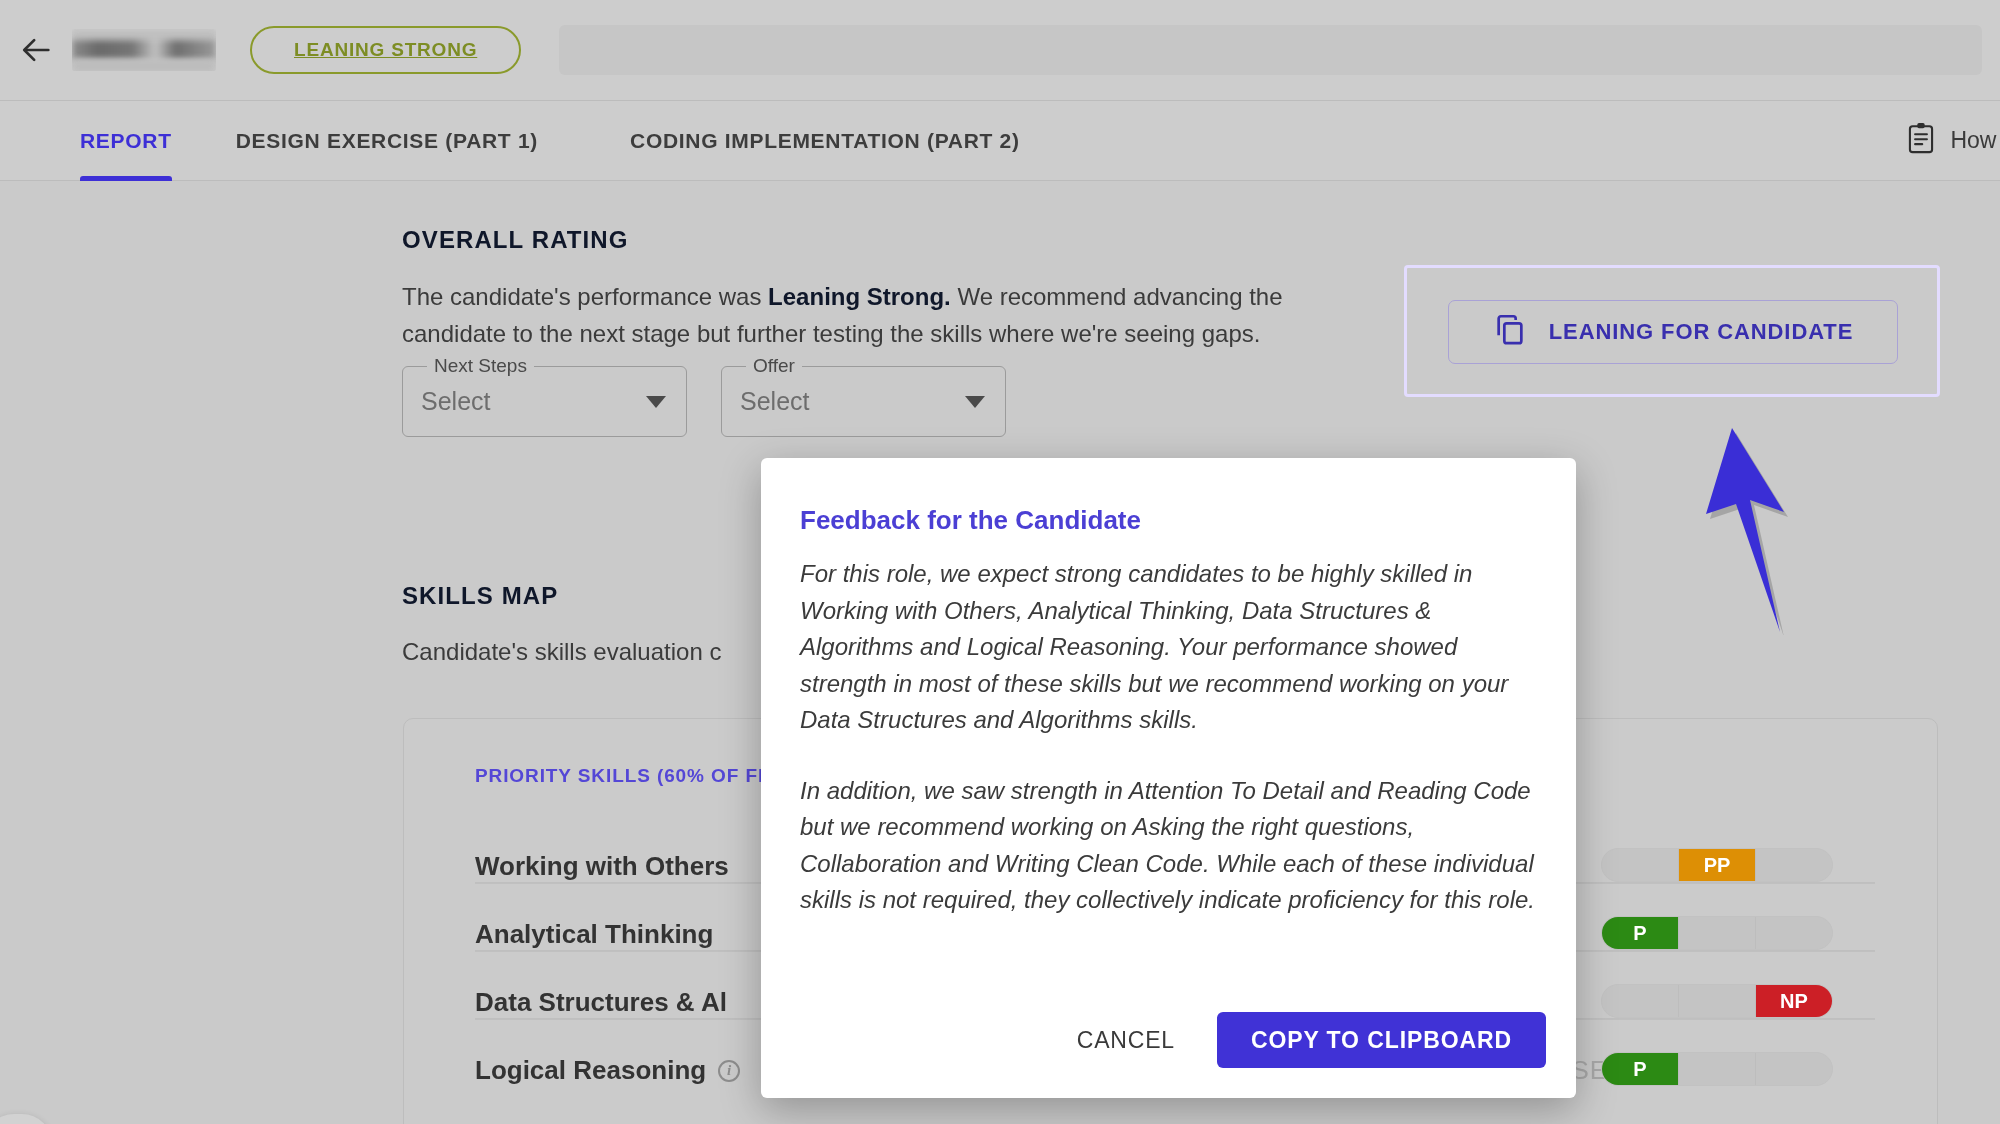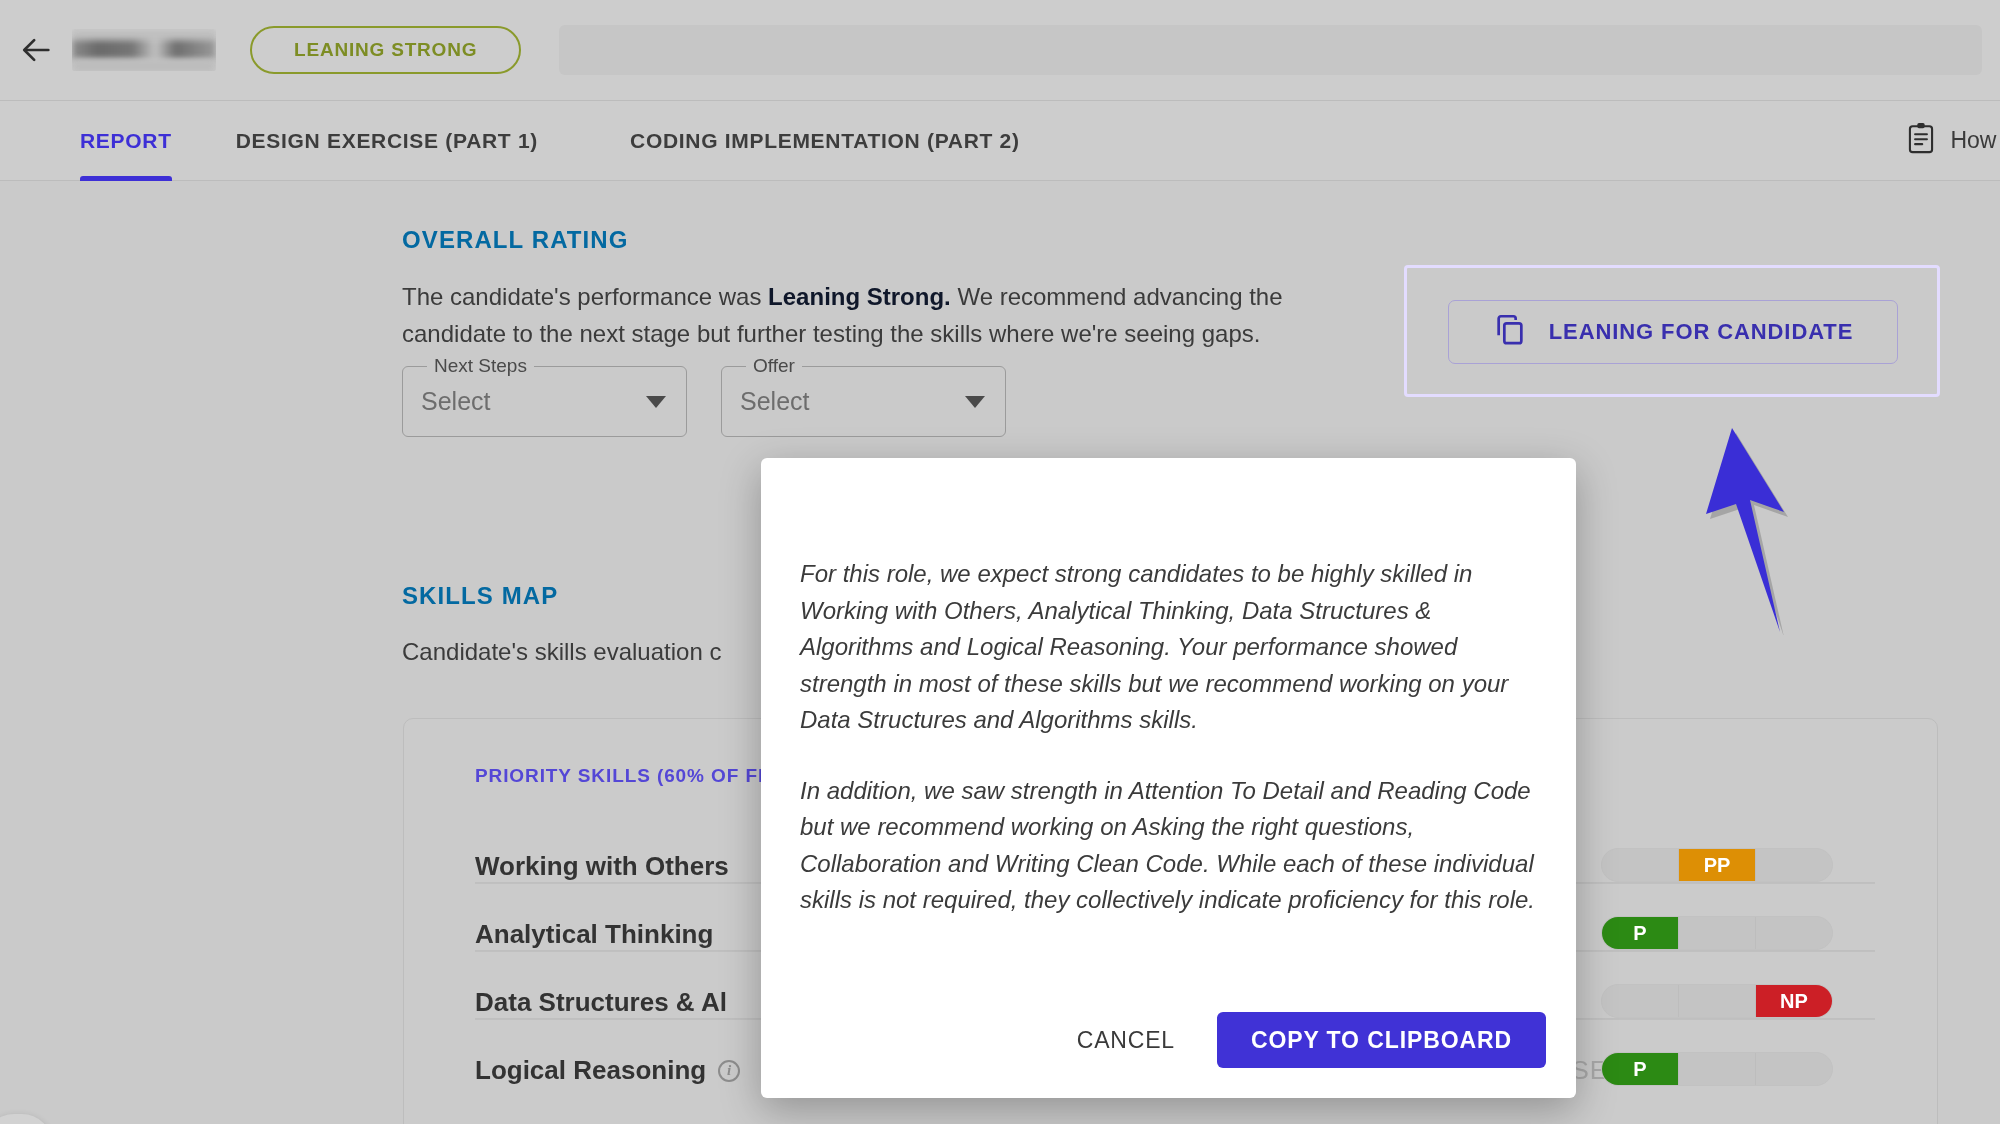--- a/index.html
+++ b/index.html
@@ -34,21 +34,21 @@
   .cand-name-blur .b2 { top:11px; height:20px;
     background: linear-gradient(90deg,#8c8c8c 0%,#6a6a6a 18%,#767676 42%,#c2c2c2 58%,#6e6e6e 72%,#9a9a9a 100%);
     filter: blur(3px); }
   .cand-name-blur .b3 { top:30px; height:14px; background:#bdbdbd; filter: blur(3px); }
 
   .rating-pill {
     margin-left: 34px; height: 48px; padding: 0 42px;
     display: flex; align-items: center; justify-content: center;
     border: 2px solid #8a9a2b; border-radius: 26px;
     color: #7d8d24; font-size: 19px; font-weight: 700; letter-spacing: 0.8px;
-    cursor: pointer; white-space: nowrap;
+    cursor: pointer; white-space: nowrap; text-decoration: underline;
   }
   .header-field {
     margin-left: 38px; flex: 1; height: 50px; margin-right: 18px;
     background: #c6c6c6; border-radius: 6px;
   }
 
   
   .tabsbar {
     position: absolute; left: 0; top: 101px; width: 2000px; height: 80px;
     background: #cdcdcd; border-bottom: 1px solid #bcbcbc;
@@ -71,21 +71,21 @@
     margin-left: auto; display: flex; align-items: center; gap: 14px;
     color: #3a3a3a; font-size: 23px; cursor: pointer; white-space: nowrap;
     padding-right: 0; position: relative; left: 22px;
   }
 
   
   .content { position: absolute; left: 0; top: 181px; width: 2000px; height: 943px; }
 
   .section-head {
     position: absolute; font-size: 24px; font-weight: 700;
-    letter-spacing: 1.1px; color: #0369a1;
+    letter-spacing: 1.1px; color: #0f172a;
   }
   #overall-rating-title { left: 402px; top: 45px; }
   #skills-map-title     { left: 402px; top: 401px; }
 
   .body-text {
     position: absolute; font-size: 24px; color: #3b3b3b; line-height: 37px;
   }
   #overall-rating-desc { left: 402px; top: 97px; width: 940px; }
   #overall-rating-desc b { font-weight: 700; color: #0f172a; }
   #skills-map-desc { left: 402px; top: 452px; width: 1000px; white-space: nowrap; }
@@ -352,20 +352,21 @@
     <svg width="140" height="210" viewBox="0 0 140 210">
       <g transform="translate(2,3)">
         <path d="M40 0 L92 84 L58 72 L88 204 L44 76 L14 86 Z" fill="rgba(0,0,0,0.18)" transform="translate(4,5)"></path>
         <path d="M40 0 L92 84 L58 72 L88 204 L44 76 L14 86 Z" fill="#3a2ed6"></path>
       </g>
     </svg>
   </div>
 
   <div class="dialog-wrap">
     <div class="dialog">
+      <div class="dialog-title">Feedback for the Candidate</div>
       <div class="dialog-body">
         <p>For this role, we expect strong candidates to be highly skilled in Working with Others, Analytical Thinking, Data Structures &amp; Algorithms and Logical Reasoning. Your performance showed strength in most of these skills but we recommend working on your Data Structures and Algorithms skills.</p>
         <p>In addition, we saw strength in Attention To Detail and Reading Code but we recommend working on Asking the right questions, Collaboration and Writing Clean Code. While each of these individual skills is not required, they collectively indicate proficiency for this role.</p>
       </div>
       <div class="dialog-actions">
         <button class="btn-cancel">CANCEL</button>
         <button class="btn-copy">COPY TO CLIPBOARD</button>
       </div>
     </div>
   </div>

